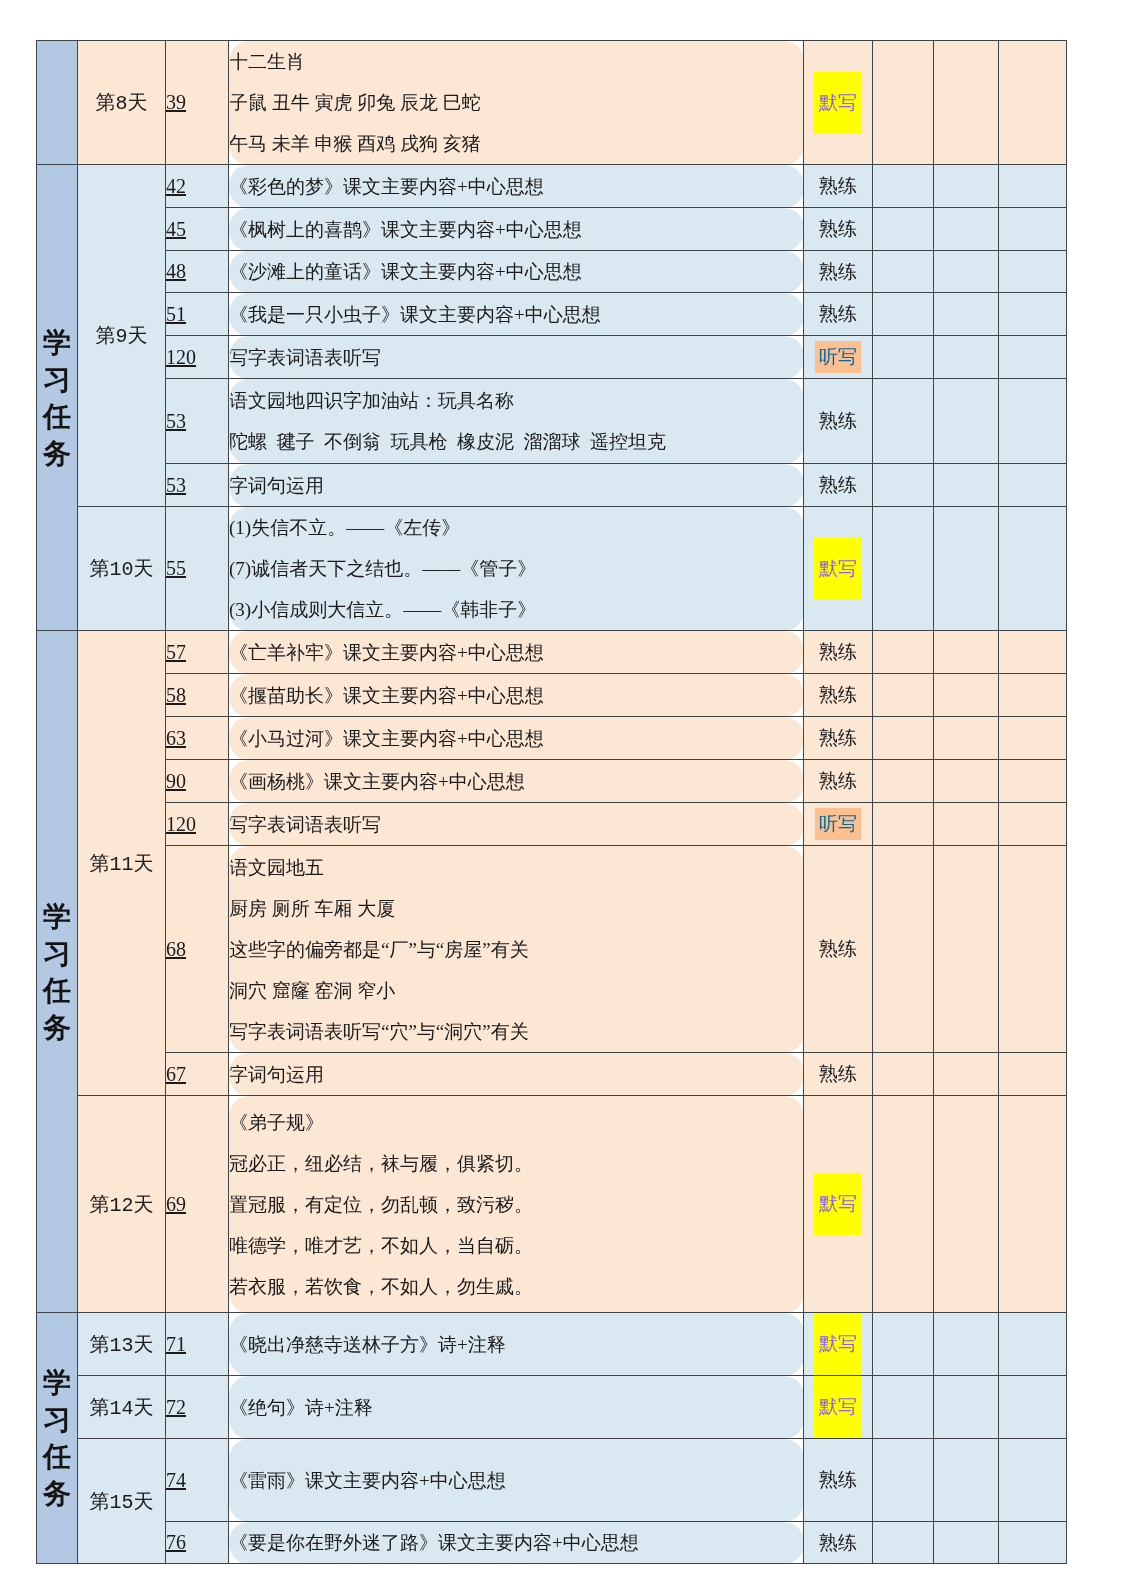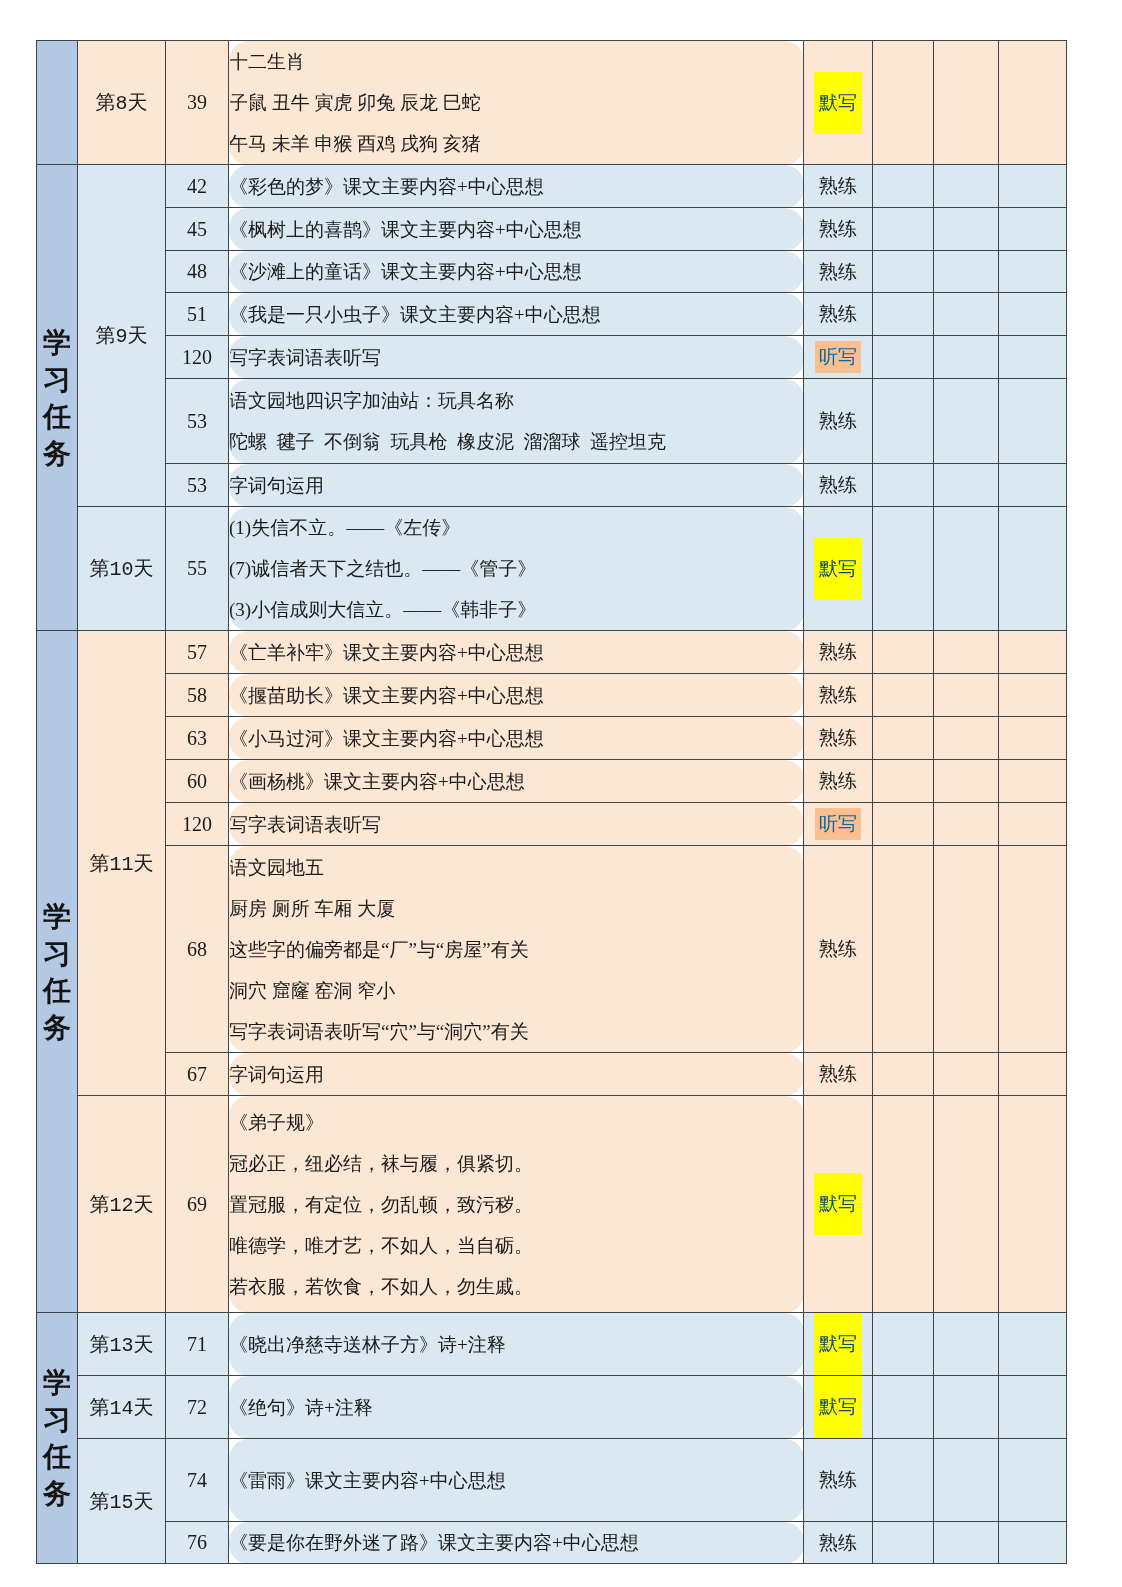--- a/index.html
+++ b/index.html
@@ -48,42 +48,43 @@
     line-height: 37px;
     text-align: center;
     color: #141414;
   }
   .cell-day {
     text-align: center;
     font-size: 20px;
     font-family: Liberation Mono, monospace;
   }
   .cell-num {
-    text-align: center;
+    text-align: left;
     font-size: 20px;
+    text-decoration: underline;
   }
   .cell-content {
     padding: 4px 12px;
     font-size: 19px;
     text-align: left;
     border-radius: 20px;
   }
   .content-line {
     line-height: 41px;
     white-space: pre-wrap;
   }
   .cell-mark {
     text-align: center;
     font-size: 19px;
   }
   .mark { display: inline-block; }
   .mark-plain { color: #1b1b1b; }
   .mark-yellow {
     background: #ffff00;
-    color: #0c4a6e;
+    color: #8b5cf6;
     padding: 18px 5px;
   }
   .mark-orange {
     background: #fbbf90;
     color: #0369a1;
     padding: 3px 4px;
   }
   .cell-empty { background: inherit; }
 
   .footer {
@@ -250,21 +251,21 @@
             <td class="cell-num">63</td>
             <td class="cell-content">
               <div class="content-line">《小马过河》课文主要内容+中心思想</div>
             </td>
             <td class="cell-mark"><span class="mark mark-plain">熟练</span></td>
             <td class="cell-empty"></td>
             <td class="cell-empty"></td>
             <td class="cell-empty"></td>
           </tr>
           <tr class="theme-peach" style="height: 43px;">
-            <td class="cell-num">60</td>
+            <td class="cell-num">90</td>
             <td class="cell-content">
               <div class="content-line">《画杨桃》课文主要内容+中心思想</div>
             </td>
             <td class="cell-mark"><span class="mark mark-plain">熟练</span></td>
             <td class="cell-empty"></td>
             <td class="cell-empty"></td>
             <td class="cell-empty"></td>
           </tr>
           <tr class="theme-peach" style="height: 43px;">
             <td class="cell-num">120</td>

